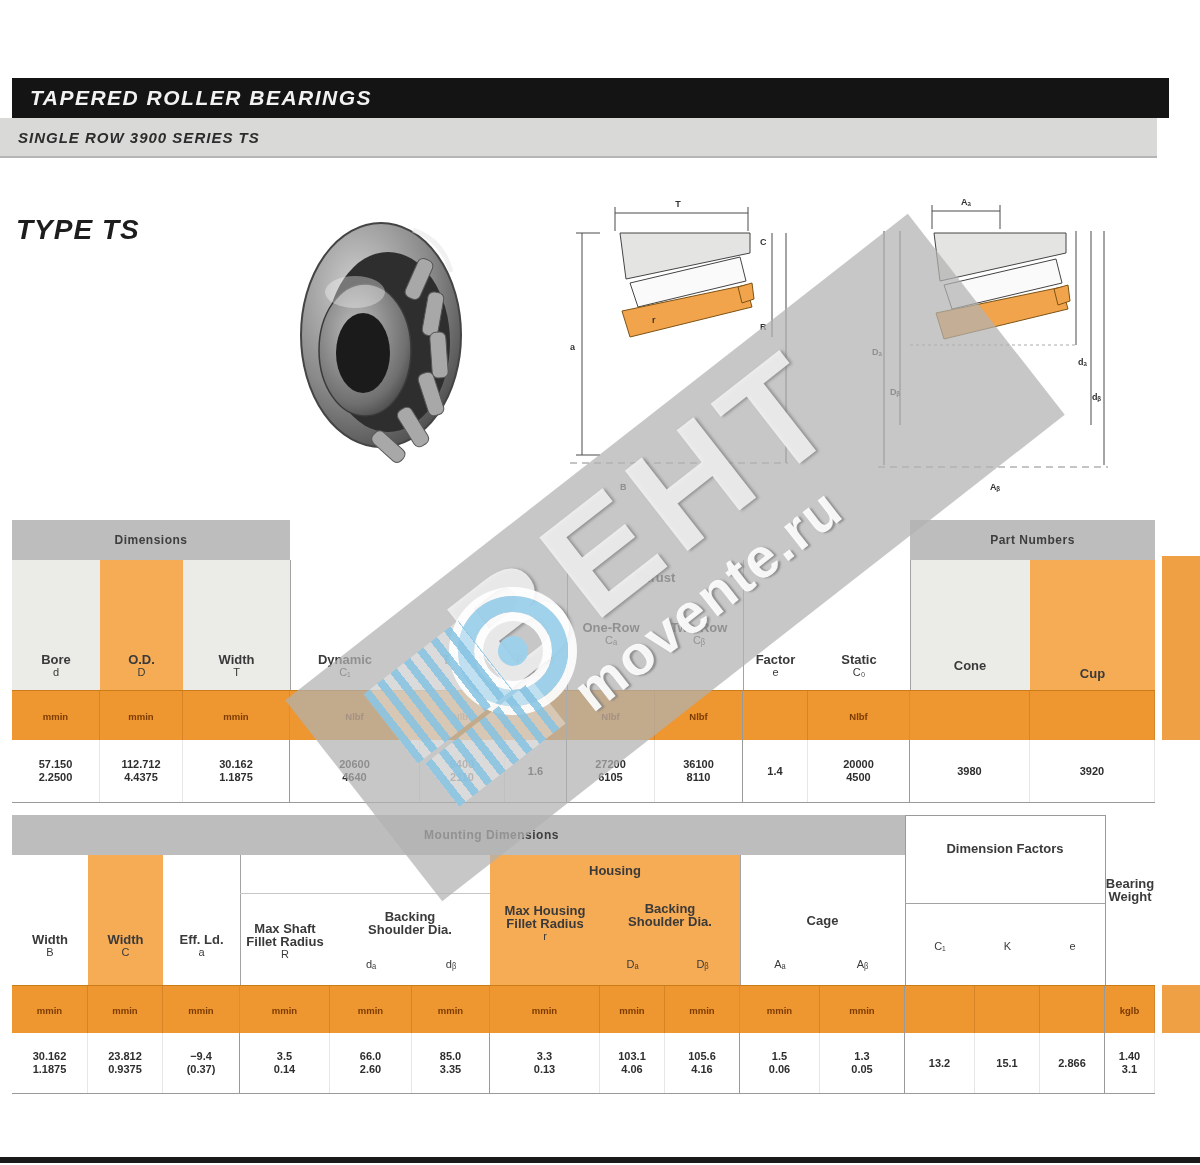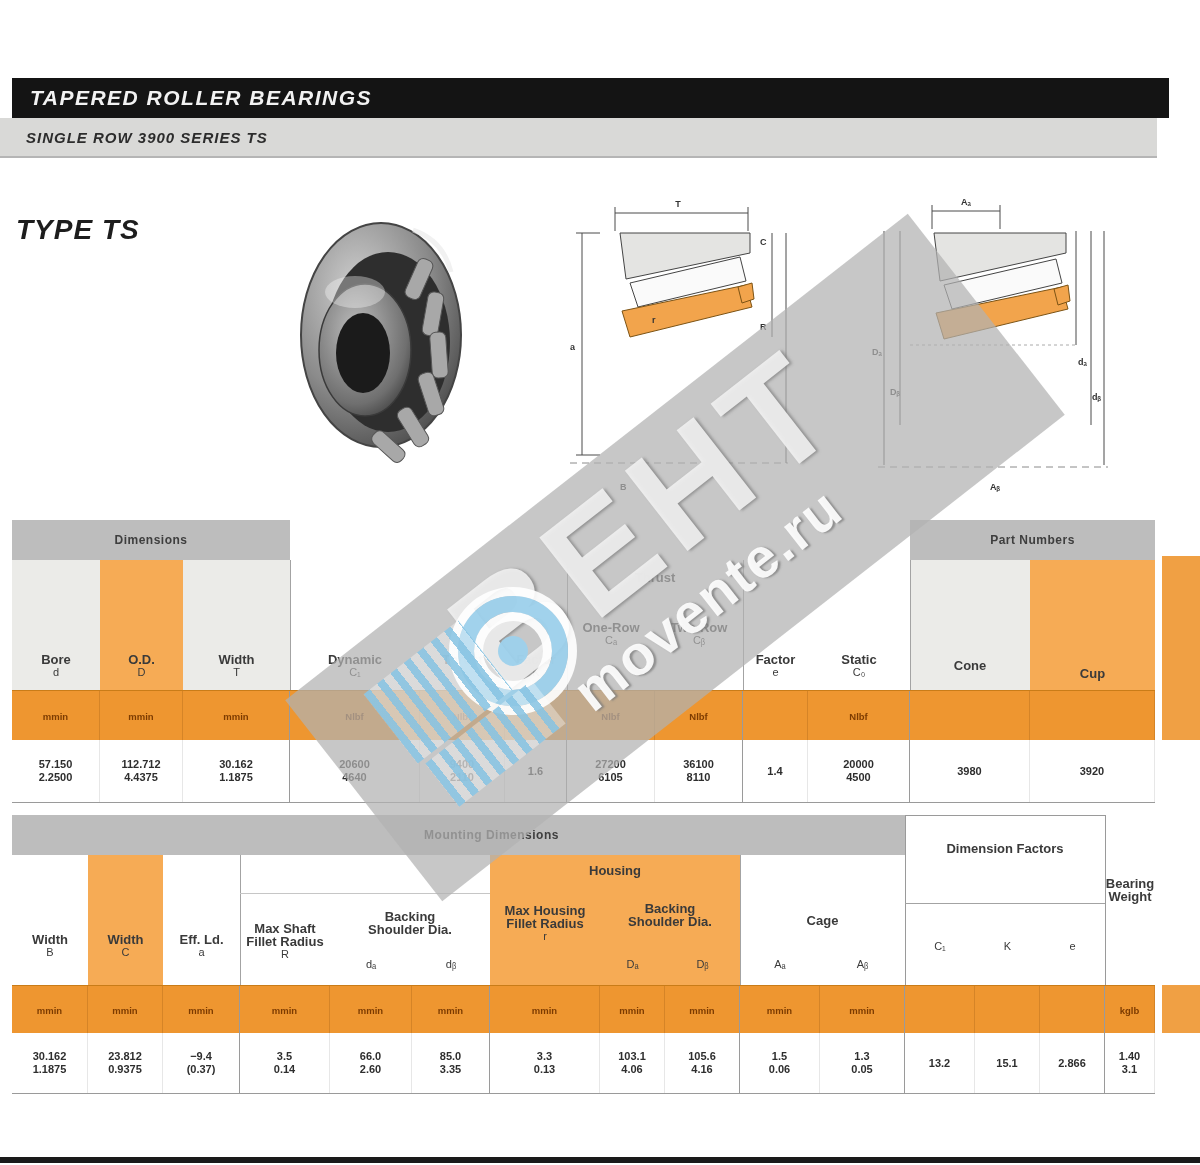--- a/index.html
+++ b/index.html
@@ -6,21 +6,21 @@
   #page{position:relative;width:1200px;height:1165px;background:#ffffff;overflow:hidden;
         font-family:"Liberation Sans","DejaVu Sans",sans-serif;}
   
   .bar-black{position:absolute;left:0;top:78px;width:1157px;height:40px;background:#141414;
              display:flex;align-items:center;margin-left:12px;}
   .bar-black span{color:#f2f2f2;font-weight:bold;font-style:italic;font-size:21px;letter-spacing:1.5px;
                   padding-left:18px;white-space:nowrap;}
   .bar-gray{position:absolute;left:0;top:118px;width:1157px;height:38px;background:#d9d9d7;
             border-bottom:2px solid #b5b5b5;display:flex;align-items:center;}
   .bar-gray span{color:#2c2c2c;font-weight:bold;font-style:italic;font-size:15px;letter-spacing:1px;
-                 padding-left:26px;}
+                 padding-left:18px;}
   .type-label{position:absolute;left:16px;top:214px;font-weight:bold;font-style:italic;
               font-size:28px;color:#1d1d1d;letter-spacing:1px;}
   
   .fig{position:absolute;}
   
   .tbl{position:absolute;left:12px;width:1143px;background:#fff;}
   #t1{top:520px;height:284px;}
   #t2{top:815px;height:280px;}
   .gbar{position:absolute;height:40px;background:#bdbdbd;display:flex;align-items:center;justify-content:center;
         font-size:12px;font-weight:bold;color:#3e3e3e;letter-spacing:.5px;}
@@ -178,21 +178,21 @@
         <span class="sym">d</span>
       </div>
     <div class="cell" style="left:88px;top:115px;width:83px;height:60px;">
       <span class="hl">O.D.</span>
         <span class="sym">D</span>
       </div>
     <div class="cell" style="left:171px;top:115px;width:107px;height:60px;">
       <span class="hl">Width</span>
         <span class="sym">T</span>
       </div>
-    <div class="cell" style="left:278px;top:115px;width:130px;height:60px;">
+    <div class="cell" style="left:268px;top:115px;width:130px;height:60px;">
       <span class="hl">Dynamic</span>
         <span class="sym">C₁</span>
       </div>
     <div class="cell" style="left:408px;top:115px;width:85px;height:60px;">
       <span class="hl">Thrust</span>
         <span class="sym">Cₐ</span>
       </div>
     <div class="cell" style="left:493px;top:115px;width:62px;height:60px;">
       <span class="hl">Factor</span>
         <span class="sym">K</span>

